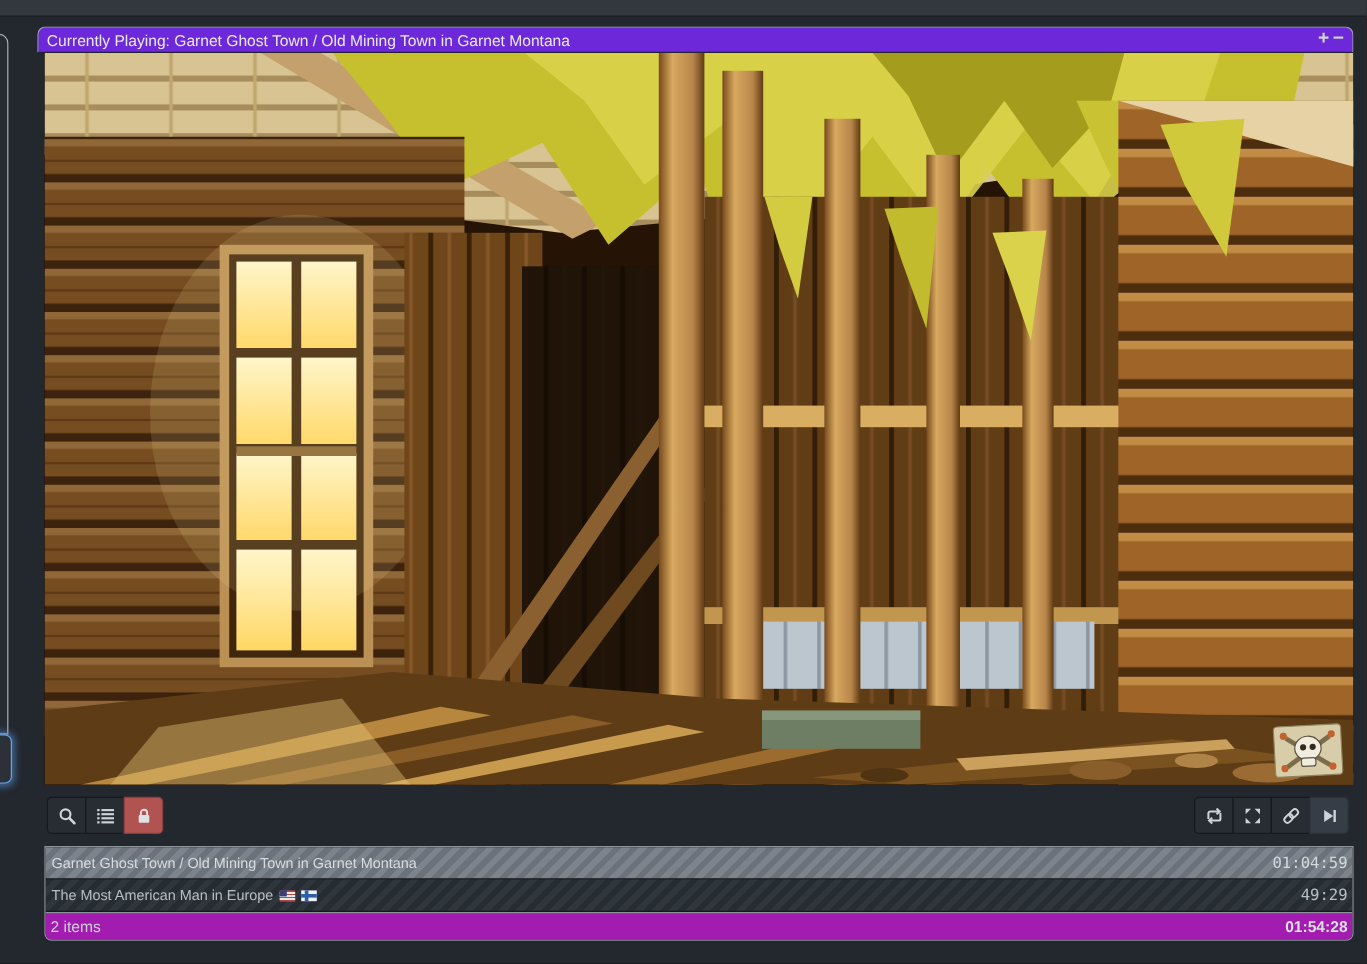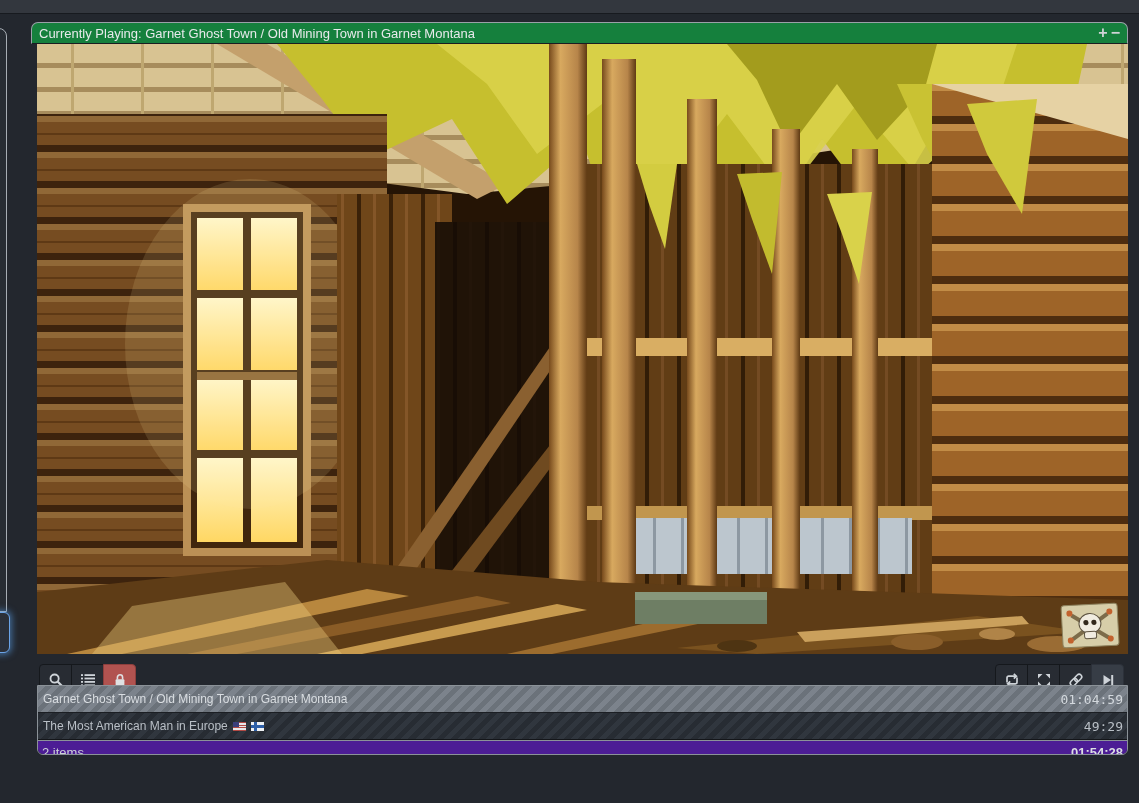--- a/index.html
+++ b/index.html
@@ -13,21 +13,21 @@
 
   
   .left-panel{position:absolute;left:-26px;top:28px;width:33px;height:584px;background:#272c33;
     border:1px solid #a7adb4;border-radius:0 8px 0 0;box-sizing:border-box;}
   .left-focus-btn{position:absolute;left:-31px;top:612px;width:41px;height:41px;background:#2b3039;
     border:1px solid #6ba4e8;border-radius:6px;box-sizing:border-box;
     box-shadow:0 0 6px 2px rgba(90,160,235,.55);}
 
   
   .player{position:absolute;left:31px;top:22px;width:1097px;height:632px;}
-  .player-titlebar{position:absolute;top:0;left:0;right:0;height:22px;background:#15803d;
+  .player-titlebar{position:absolute;top:0;left:0;right:0;height:22px;background:#6d28d9;
     border:1px solid #9aa1a8;border-bottom:1px solid #1a1d21;border-radius:7px 7px 0 0;
     box-sizing:border-box;display:flex;align-items:center;}
   .player-title{font-size:13px;color:#e7e9eb;padding-left:7px;white-space:nowrap;overflow:hidden;}
   .zoom-controls{margin-left:auto;display:flex;align-items:center;gap:3px;padding-right:7px;}
   .zoom-glyph{color:#cfd3d7;font-weight:900;font-size:16px;line-height:14px;cursor:default;}
 
   .video{position:absolute;left:6px;top:22px;width:1091px;height:610px;background:#1a0f05;overflow:hidden;}
   .video svg{display:block;width:100%;height:100%;}
 
   
@@ -35,34 +35,34 @@
   .toolbar-right{position:absolute;left:995px;top:664px;display:flex;}
   .tbtn{width:33px;height:31px;background:#282c33;border:1px solid #15181c;box-sizing:border-box;
     display:flex;align-items:center;justify-content:center;margin-left:-1px;}
   .tbtn:first-child{margin-left:0;border-radius:4px 0 0 4px;}
   .tbtn:last-child{border-radius:0 4px 4px 0;}
   .tbtn.red{background:#b15350;border-color:#8e3f3d;}
   .tbtn.toggled{background:#373d46;border-color:#2c313a;}
   .tbtn svg{display:block;}
 
   
-  .playlist{position:absolute;left:37px;top:685px;width:1091px;height:70px;box-sizing:border-box;
+  .playlist{position:absolute;left:37px;top:705px;width:1091px;height:79px;box-sizing:border-box;
     border:1px solid #8b9298;border-radius:0 0 6px 6px;overflow:hidden;background:#22262b;}
   .row{height:27px;display:flex;align-items:center;box-sizing:border-box;}
   .row.current{background:repeating-linear-gradient(135deg,#7c838c 0 5px,#6b727a 5px 10px);
     border-bottom:1px solid #1b1e23;}
   .row.other{background:repeating-linear-gradient(135deg,#272c33 0 5px,#30363e 5px 10px);
     border-bottom:1px solid #14161a;align-items:center;}
   .row-title{font-size:12px;padding-left:5px;white-space:nowrap;}
   .row.current .row-title{color:#d9dde1;}
   .row.other .row-title{color:#b9bfc6;}
   .row-time{margin-left:auto;padding-right:4px;font-family:"DejaVu Sans Mono",monospace;font-size:13px;}
   .row.current .row-time{color:#d3d8dd;}
   .row.other .row-time{color:#b9bfc6;}
-  .statusrow{height:23px;background:#4c1d95;border-top:1px solid #8b9298;display:flex;align-items:center;box-sizing:border-box;}
+  .statusrow{height:23px;background:#a21caf;border-top:1px solid #8b9298;display:flex;align-items:center;box-sizing:border-box;}
   .status-count{font-size:13px;color:#ccd1d6;padding-left:4px;}
   .status-total{margin-left:auto;font-size:13px;color:#dbdfe3;padding-right:4px;font-weight:bold;}
 
   
   .flag{display:inline-block;width:13px;height:9px;margin-left:5px;vertical-align:-1px;position:relative;}
   .flag-us{background:repeating-linear-gradient(180deg,#b24a44 0 1.3px,#e8e8ea 1.3px 2.6px);}
   .flag-us::after{content:'';position:absolute;left:0;top:0;width:6px;height:5px;background:#3a3f7a;}
   .flag-fi{background:#eef1f4;}
   .flag-fi::before{content:'';position:absolute;left:0;top:3px;width:13px;height:3px;background:#2d5fa8;}
   .flag-fi::after{content:'';position:absolute;left:3px;top:0;width:3px;height:9px;background:#2d5fa8;}

